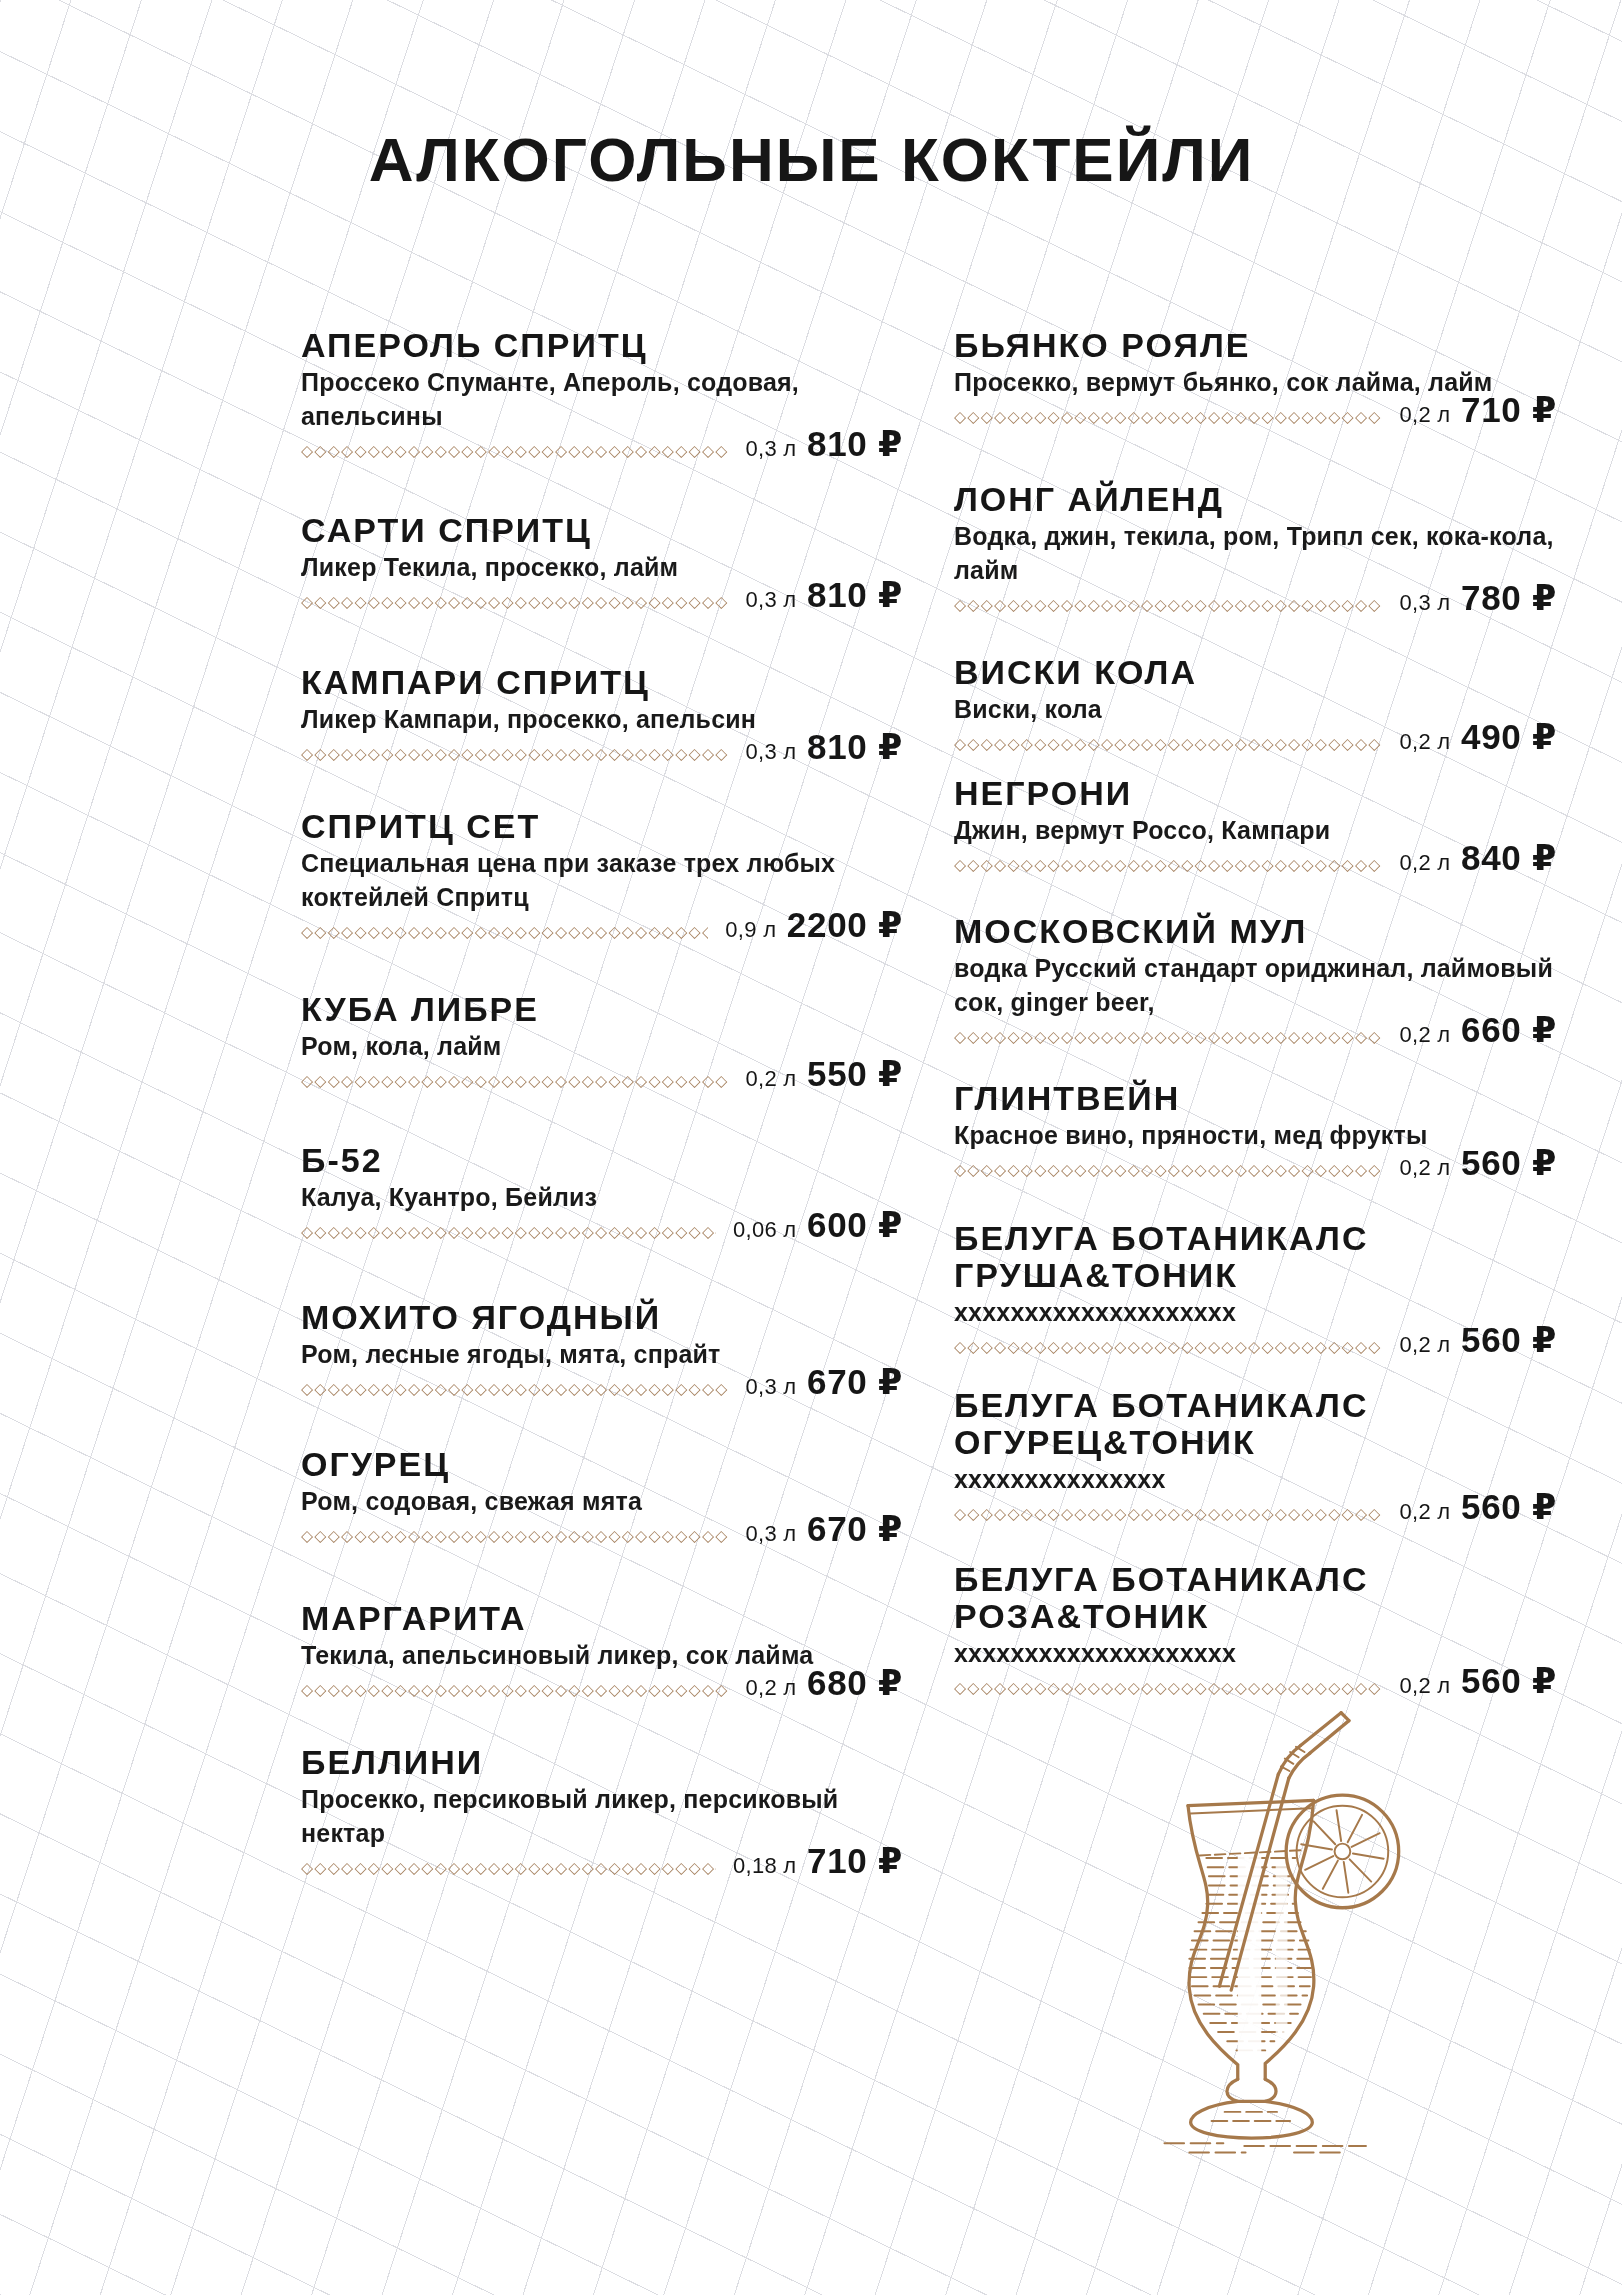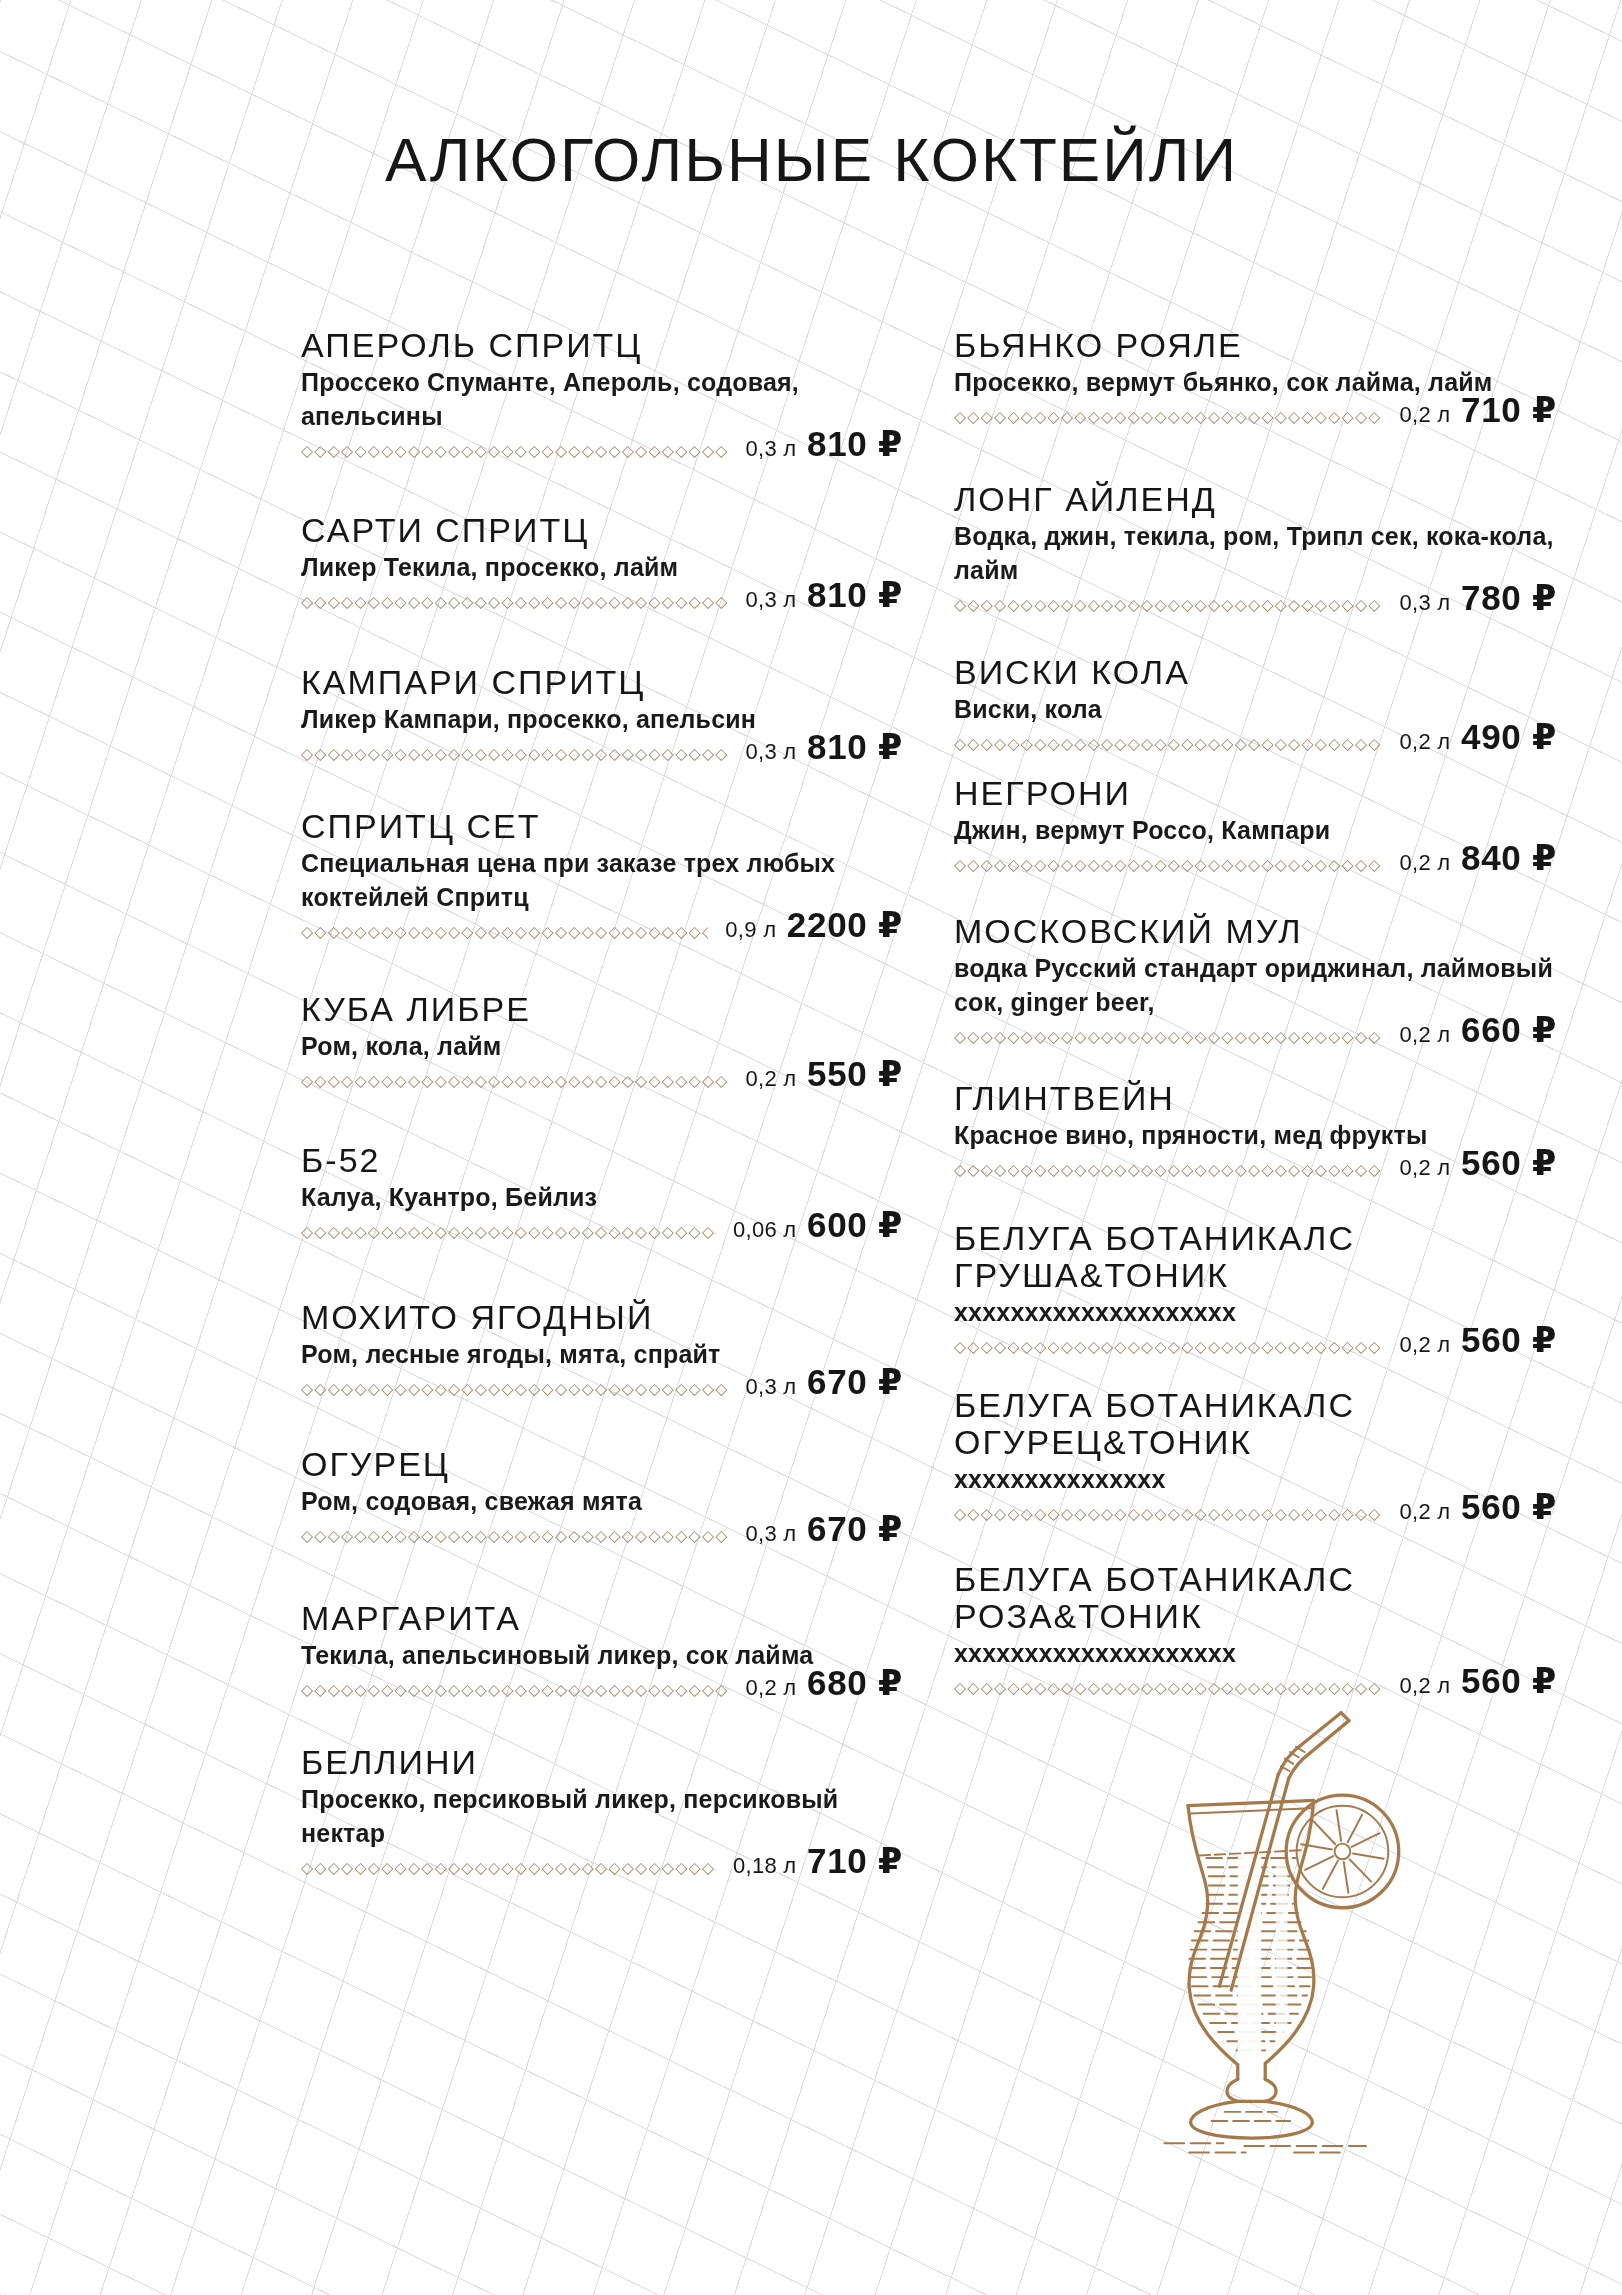--- a/index.html
+++ b/index.html
@@ -15,26 +15,26 @@
     font-family:"Liberation Sans","DejaVu Sans",sans-serif;
     color:var(--ink);
     background-color:#ffffff;
     background-image:
       repeating-linear-gradient(108deg,var(--grid) 0,var(--grid) 1px,transparent 1px,transparent 67px),
       repeating-linear-gradient(26deg,var(--grid) 0,var(--grid) 1px,transparent 1px,transparent 72px);
   }
   .page-title{
     position:absolute;top:82px;left:0;width:1623px;
     text-align:center;
-    font-size:62px;font-weight:400;letter-spacing:2px;
+    font-size:62px;font-weight:700;letter-spacing:2px;
     white-space:nowrap;
   }
   .item{position:absolute;}
   .item-name{
-    font-size:34px;line-height:37px;font-weight:400;letter-spacing:2px;
+    font-size:34px;line-height:37px;font-weight:700;letter-spacing:2px;
     white-space:pre-line;
   }
   .item-desc{
     font-size:25px;line-height:34px;letter-spacing:0.2px;color:#1a1a1a;
     white-space:pre-line;margin-top:1.3px;font-weight:bold;
   }
   .price-row{
     display:flex;align-items:baseline;margin-top:-3.9px;
   }
   .leader{

